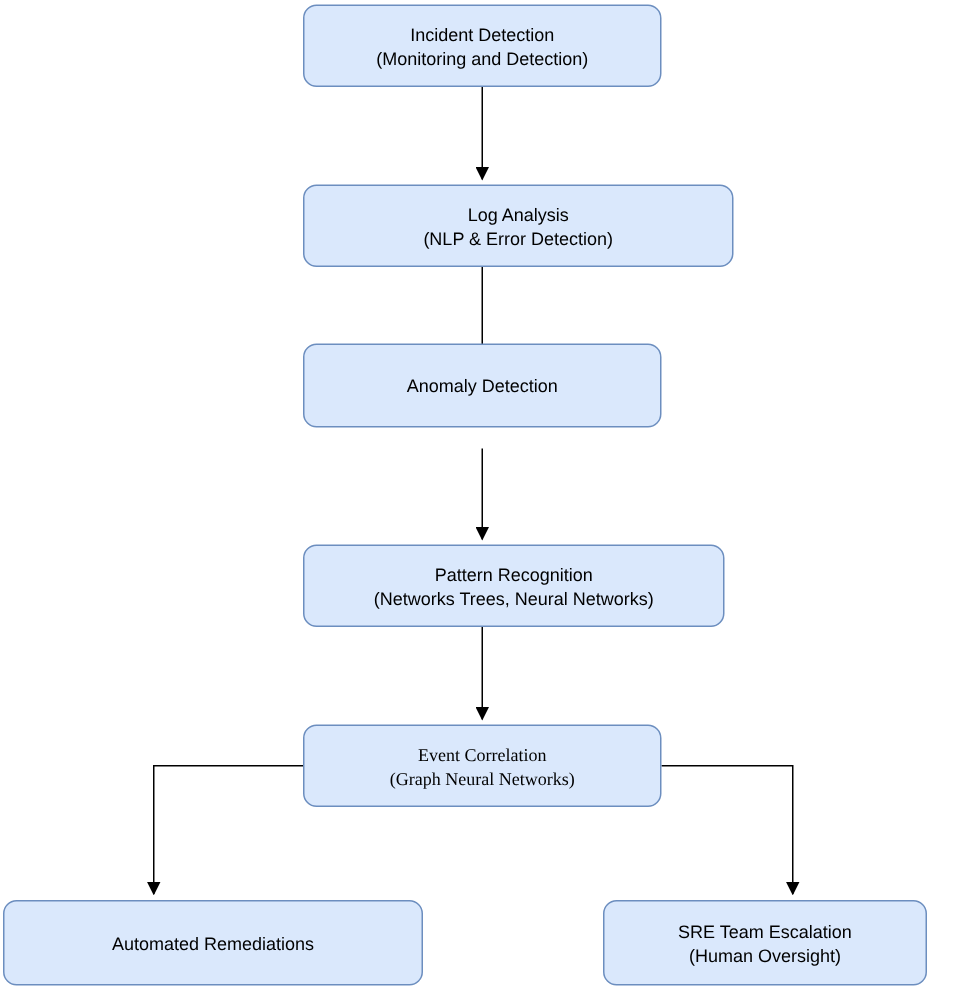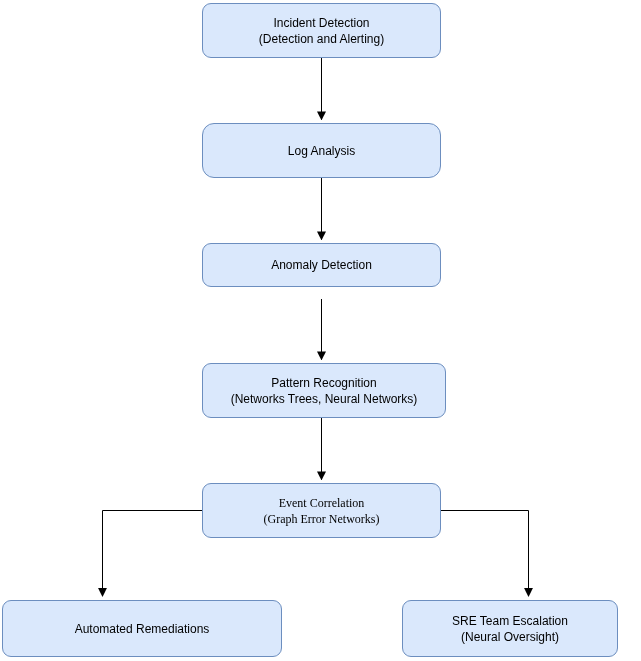--- a/index.html
+++ b/index.html
@@ -68,43 +68,44 @@
     <path d="M 321.5 58  L 321.5 119.5" marker-end="url(#arrowhead)"></path>
     <path d="M 321.5 178 L 321.5 239.5" marker-end="url(#arrowhead)"></path>
     <path d="M 321.5 299 L 321.5 359.5" marker-end="url(#arrowhead)"></path>
     <path d="M 321.5 418 L 321.5 479.5" marker-end="url(#arrowhead)"></path>
     <path d="M 202 510.5 L 102.5 510.5 L 102.5 596" marker-end="url(#arrowhead)"></path>
     <path d="M 441 510.5 L 528.5 510.5 L 528.5 596" marker-end="url(#arrowhead)"></path>
   </svg>
 
   <div class="node" style="left:202px; top:3px;   width:239px; height:55px;">
     <span class="node-label">Incident Detection</span>
-    <span class="node-sublabel">(Detection and Alerting)</span>
+    <span class="node-sublabel">(Monitoring and Detection)</span>
   </div>
 
-  <div class="node" style="left:202px; top:123px; width:239px; height:55px;border-radius:12px;">
+  <div class="node" style="left:202px; top:123px; width:287px; height:55px;">
     <span class="node-label">Log Analysis</span>
+    <span class="node-sublabel">(NLP &amp; Error Detection)</span>
   </div>
 
-  <div class="node" style="left:202px; top:243px; width:239px; height:44px;text-align:right;">
+  <div class="node" style="left:202px; top:229px; width:239px; height:56px;text-align:right;">
     <span class="node-label">Anomaly Detection</span>
   </div>
 
-  <div class="node" style="left:202px; top:363px; width:244px; height:55px;">
+  <div class="node" style="left:202px; top:363px; width:281px; height:55px;">
     <span class="node-label">Pattern Recognition</span>
     <span class="node-sublabel">(Networks Trees, Neural Networks)</span>
   </div>
 
   <div class="node" style="left:202px; top:483px; width:239px; height:55px;font-family:Liberation Serif, serif;">
     <span class="node-label">Event Correlation</span>
-    <span class="node-sublabel">(Graph Error Networks)</span>
+    <span class="node-sublabel">(Graph Neural Networks)</span>
   </div>
 
   <div class="node" style="left:2px;   top:600px; width:280px; height:57px;">
     <span class="node-label">Automated Remediations</span>
   </div>
 
   <div class="node" style="left:402px; top:600px; width:216px; height:57px;">
     <span class="node-label">SRE Team Escalation</span>
-    <span class="node-sublabel">(Neural Oversight)</span>
+    <span class="node-sublabel">(Human Oversight)</span>
   </div>
 
 </div>
 
 </body></html>

